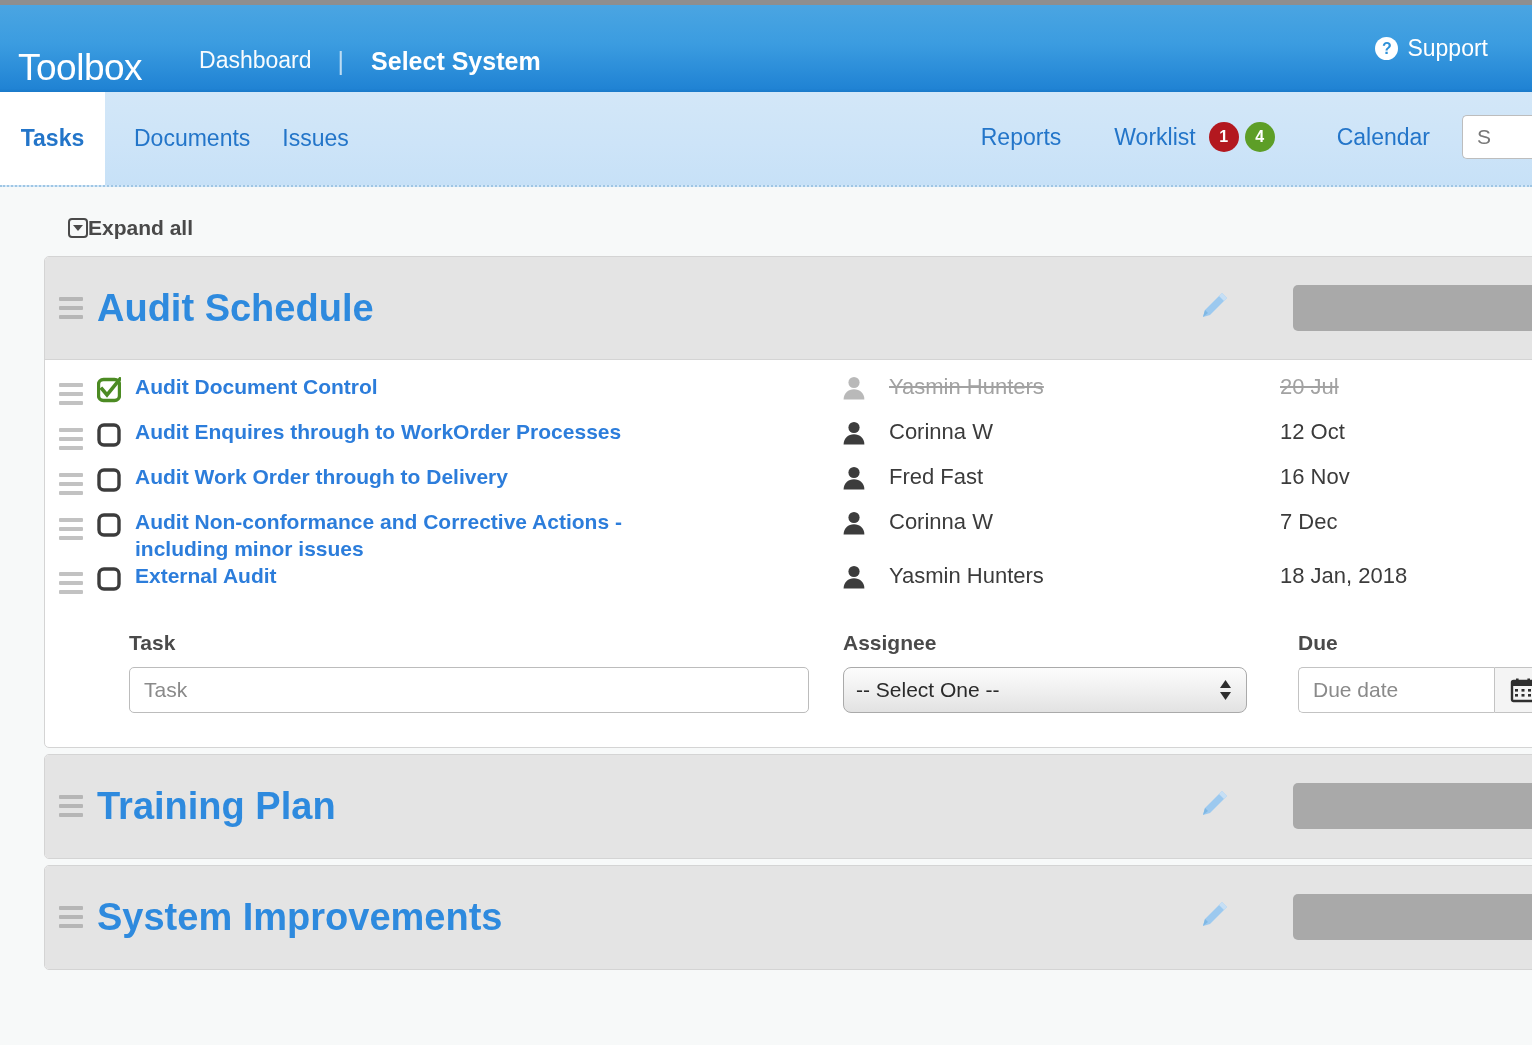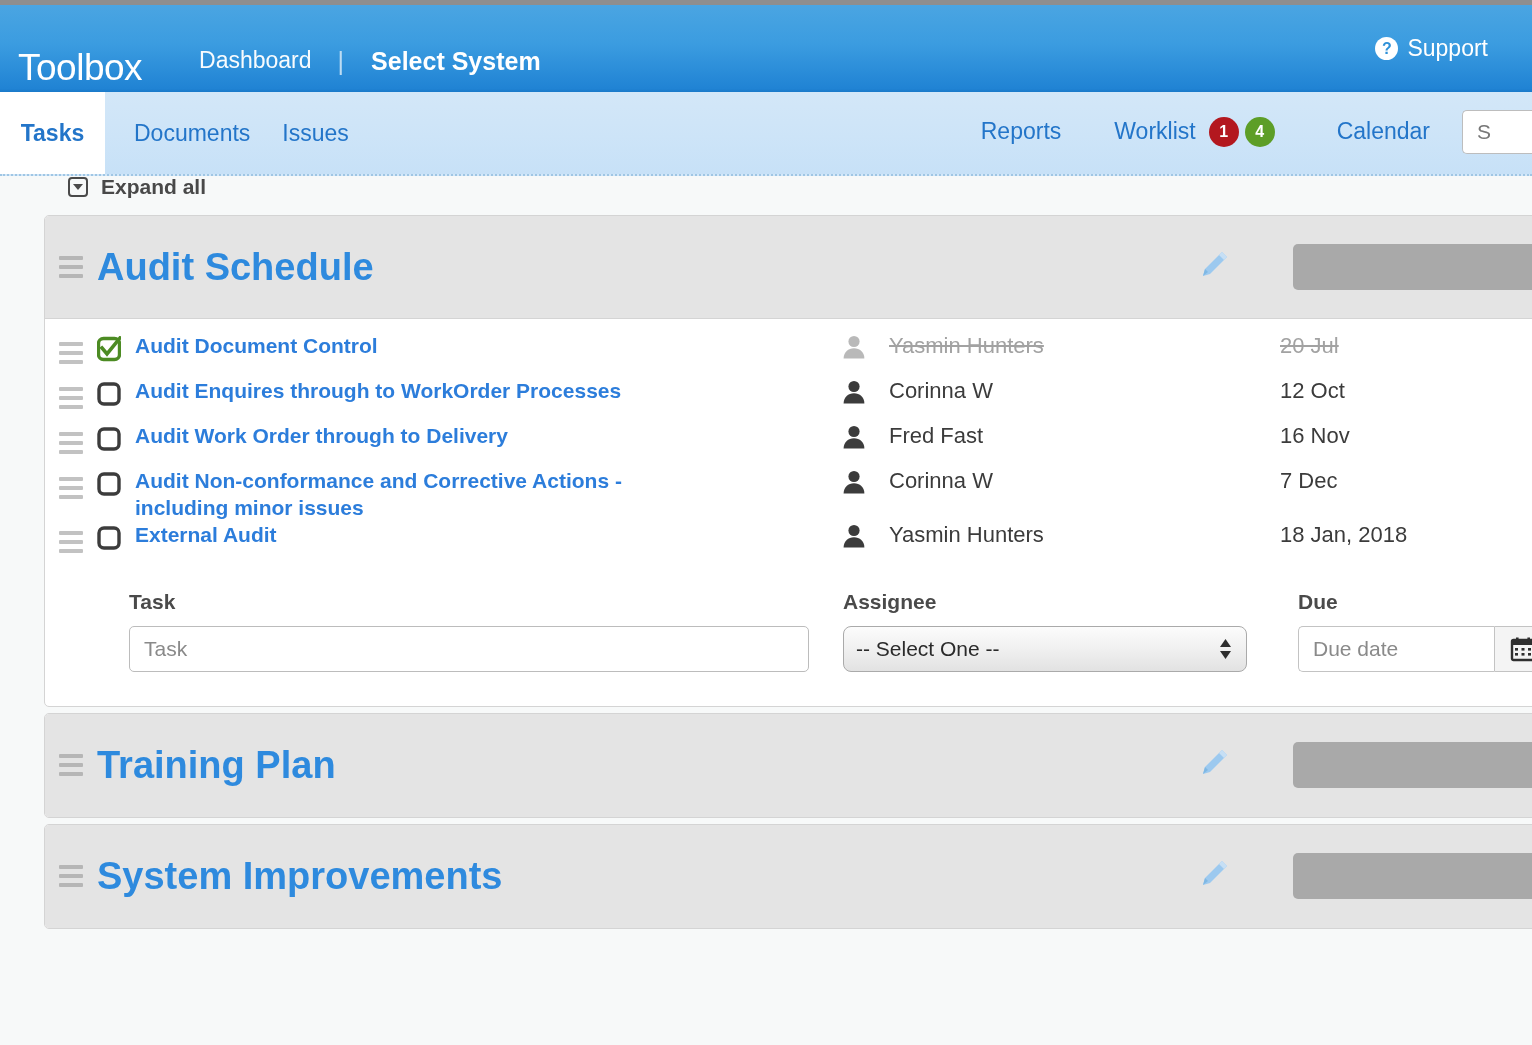--- a/index.html
+++ b/index.html
@@ -80,21 +80,21 @@
     font-size: 16px;
     font-weight: bold;
     display: flex;
     align-items: center;
     justify-content: center;
     line-height: 1;
   }
 
   
   .tab-bar {
-    height: 84px;
+    height: 95px;
     background: linear-gradient(to bottom, #d3e7f8 0%, #cde4f8 55%, #c7e1f7 100%);
     border-bottom: 2px dotted #9fc6e4;
     position: relative;
     display: flex;
     align-items: center;
   }
   .tab {
     font-size: 23px;
     color: #2375c9;
     line-height: 1;
@@ -156,21 +156,22 @@
   
   .content {
     background: #f7f9f9;
     height: 874px;
     position: relative;
     padding-left: 44px;
   }
   .expand-all {
     display: flex;
     align-items: center;
-    gap: 13px;
+    gap: 0;
+    padding-top: 30px;
     padding-bottom: 18px;
     margin-left: 24px;
   }
   .expand-icon {
     width: 20px; height: 20px;
     border: 2px solid #4a4a4a;
     border-radius: 4px;
     display: flex;
     align-items: center;
     justify-content: center;

